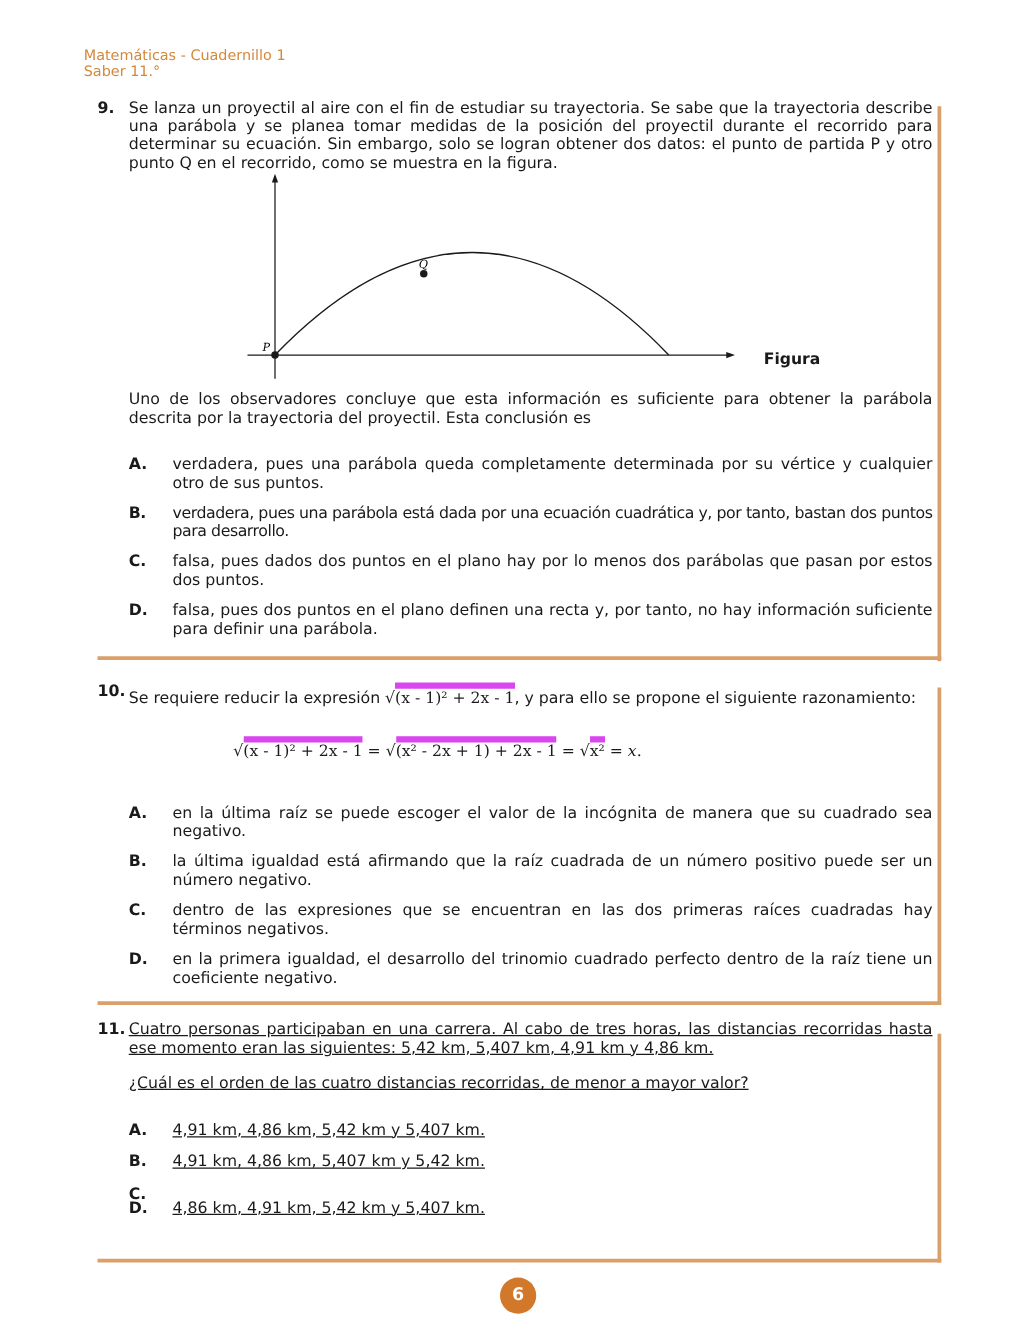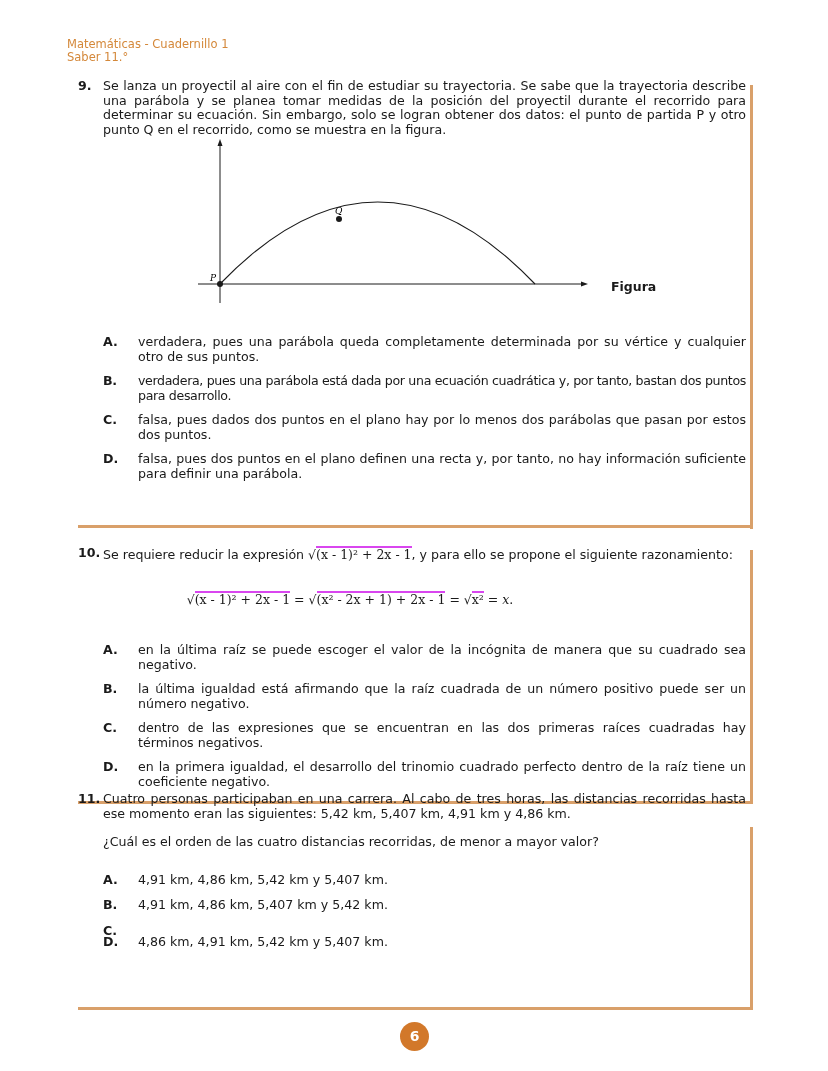--- a/index.html
+++ b/index.html
@@ -9,21 +9,21 @@
   .q { position:absolute; left:78px; width:668px; font-size:12.6px; line-height:14.5px; }
   .qnum { position:absolute; left:0; top:0; font-weight:bold; }
   .qtxt { margin-left:25px; text-align:justify; }
   .para { margin-left:25px; text-align:justify; }
   .opt { position:relative; margin-left:25px; padding-left:35px; text-align:justify; }
   .opt .lbl { position:absolute; left:0; top:0; font-weight:bold; }
   .vline { position:absolute; width:3px; background:#d9a06a; }
   .hline { position:absolute; height:3px; background:#d9a06a; }
   .math { font-family:"DejaVu Serif", serif; font-size:12.5px; }
   .math i { font-style:italic; }
-  .rad { display:inline-block; border-top:2px solid #d946ef; padding-top:0px; line-height:13px; }
+  .rad { display:inline-block; border-top:5px solid #d946ef; padding-top:0px; line-height:13px; }
   .pagebadge { position:absolute; left:400px; top:1022px; width:29px; height:29px; border-radius:50%;
                background:#d2782a; color:#fff; font-weight:bold; font-size:14px; text-align:center; line-height:29px; }
   #fig { position:absolute; left:190px; top:135px; }
   .figlabel { position:absolute; left:611px; top:279px; font-weight:bold; font-size:12.5px;text-align:right; }
 </style>
 </head>
 <body>
 
 <div class="hdr">
   <div>Matemáticas - Cuadernillo 1</div>
@@ -42,20 +42,21 @@
   <polygon points="398,149 391,146.5 391,151.5" fill="#1a1a1a"></polygon>
   <path d="M30,149 Q188,-15 345,149" fill="none" stroke="#1a1a1a" stroke-width="1.1"></path>
   <circle cx="30" cy="149" r="3" fill="#1a1a1a"></circle>
   <circle cx="149" cy="84" r="3" fill="#1a1a1a"></circle>
   <text x="20" y="146" font-family="DejaVu Serif, serif" font-style="italic" font-size="9">P</text>
   <text x="145" y="79" font-family="DejaVu Serif, serif" font-style="italic" font-size="9">Q</text>
 </svg>
 <div class="figlabel">Figura</div>
 
 <div class="q" style="top:312px;">
+  <div class="para">Uno de los observadores concluye que esta información es suficiente para obtener la parábola descrita por la trayectoria del proyectil. Esta conclusión es</div>
   <div style="height:23px;"></div>
   <div class="opt"><span class="lbl">A.</span><span>verdadera, pues una parábola queda completamente determinada por su vértice y cualquier otro de sus puntos.</span></div>
   <div style="height:10px;"></div>
   <div class="opt" style="letter-spacing:-0.35px;"><span class="lbl">B.</span><span>verdadera, pues una parábola está dada por una ecuación cuadrática y, por tanto, bastan dos puntos para desarrollo.</span></div>
   <div style="height:10px;"></div>
   <div class="opt"><span class="lbl">C.</span><span>falsa, pues dados dos puntos en el plano hay por lo menos dos parábolas que pasan por estos dos puntos.</span></div>
   <div style="height:10px;"></div>
   <div class="opt"><span class="lbl">D.</span><span>falsa, pues dos puntos en el plano definen una recta y, por tanto, no hay información suficiente para definir una parábola.</span></div>
 </div>
 <div class="vline" style="left:750px; top:85px; height:444px;"></div>
@@ -76,21 +77,21 @@
   <div style="height:10px;"></div>
   <div class="opt"><span class="lbl">B.</span><span>la última igualdad está afirmando que la raíz cuadrada de un número positivo puede ser un número negativo.</span></div>
   <div style="height:10px;"></div>
   <div class="opt"><span class="lbl">C.</span><span>dentro de las expresiones que se encuentran en las dos primeras raíces cuadradas hay términos negativos.</span></div>
   <div style="height:10px;"></div>
   <div class="opt"><span class="lbl">D.</span><span>en la primera igualdad, el desarrollo del trinomio cuadrado perfecto dentro de la raíz tiene un coeficiente negativo.</span></div>
 </div>
 <div class="vline" style="left:750px; top:550px; height:254px;"></div>
 <div class="hline" style="left:78px; top:801px; width:675px;"></div>
 
-<div class="q" style="top:792px;">
+<div class="q" style="top:816px;text-decoration:underline;">
   <span class="qnum">11.</span>
   <div class="qtxt">Cuatro personas participaban en una carrera. Al cabo de tres horas, las distancias recorridas hasta ese momento eran las siguientes: 5,42 km, 5,407 km, 4,91 km y 4,86 km.</div>
   <div style="height:14px;"></div>
   <div class="para">¿Cuál es el orden de las cuatro distancias recorridas, de menor a mayor valor?</div>
   <div style="height:23px;"></div>
   <div class="opt"><span class="lbl">A.</span><span>4,91 km, 4,86 km, 5,42 km y 5,407 km.</span></div>
   <div style="height:11px;"></div>
   <div class="opt"><span class="lbl">B.</span><span>4,91 km, 4,86 km, 5,407 km y 5,42 km.</span></div>
   <div style="height:11px;"></div>
   <div class="opt"><span class="lbl">C.</span></div>

